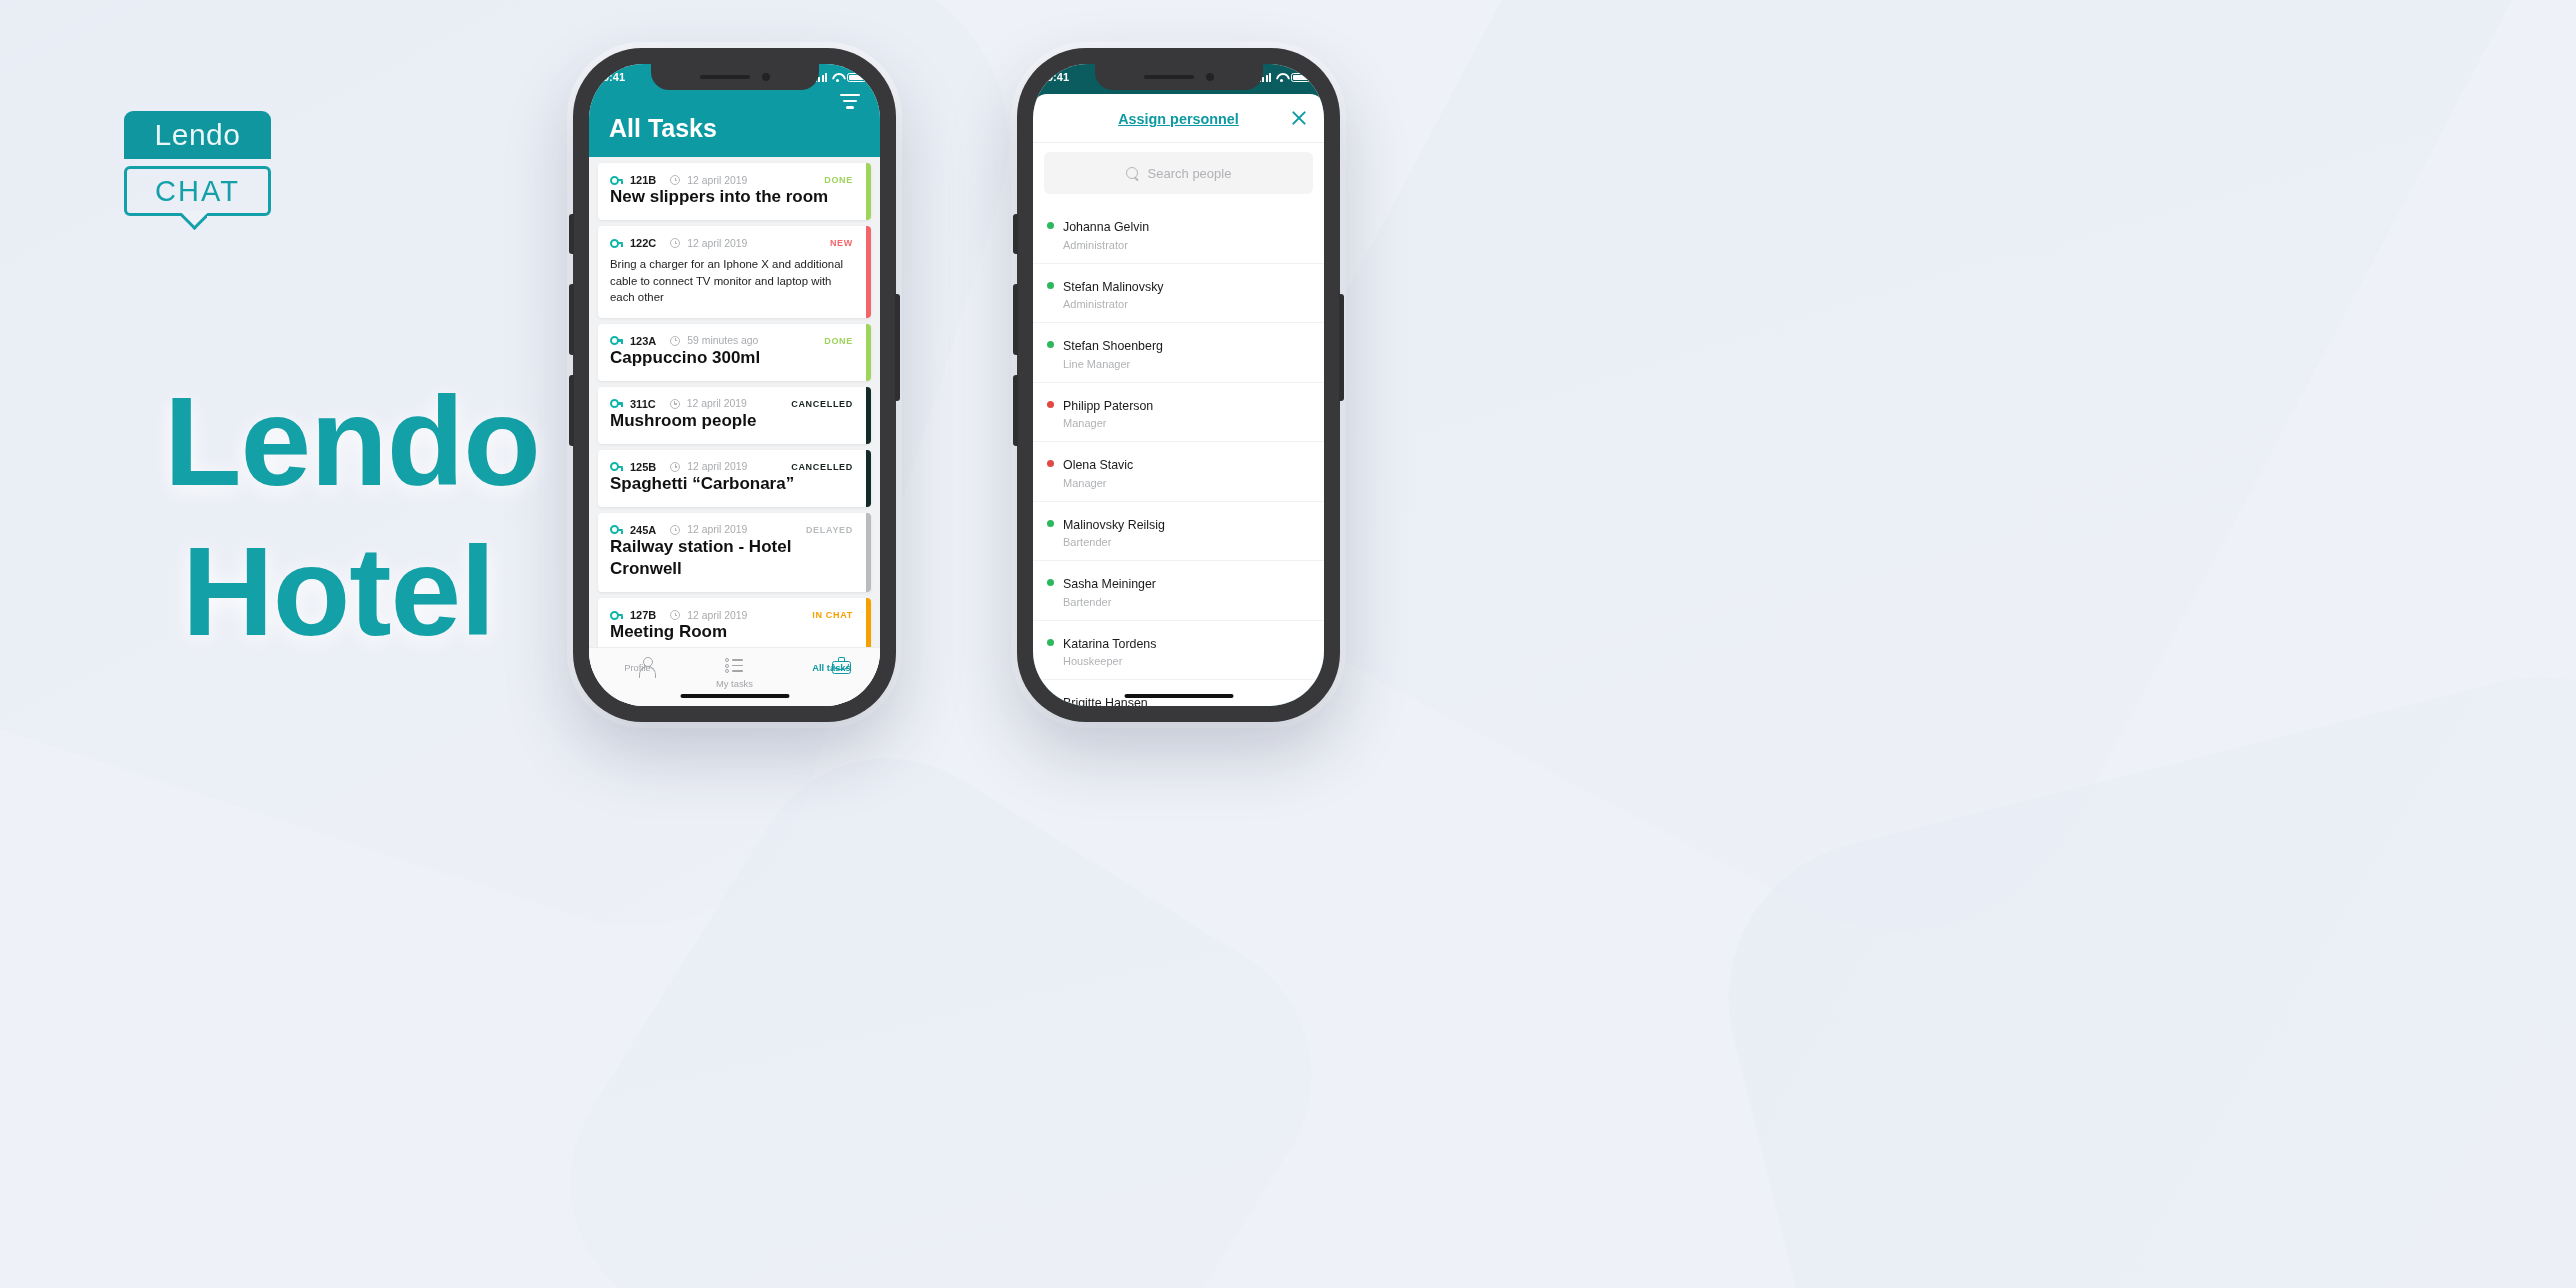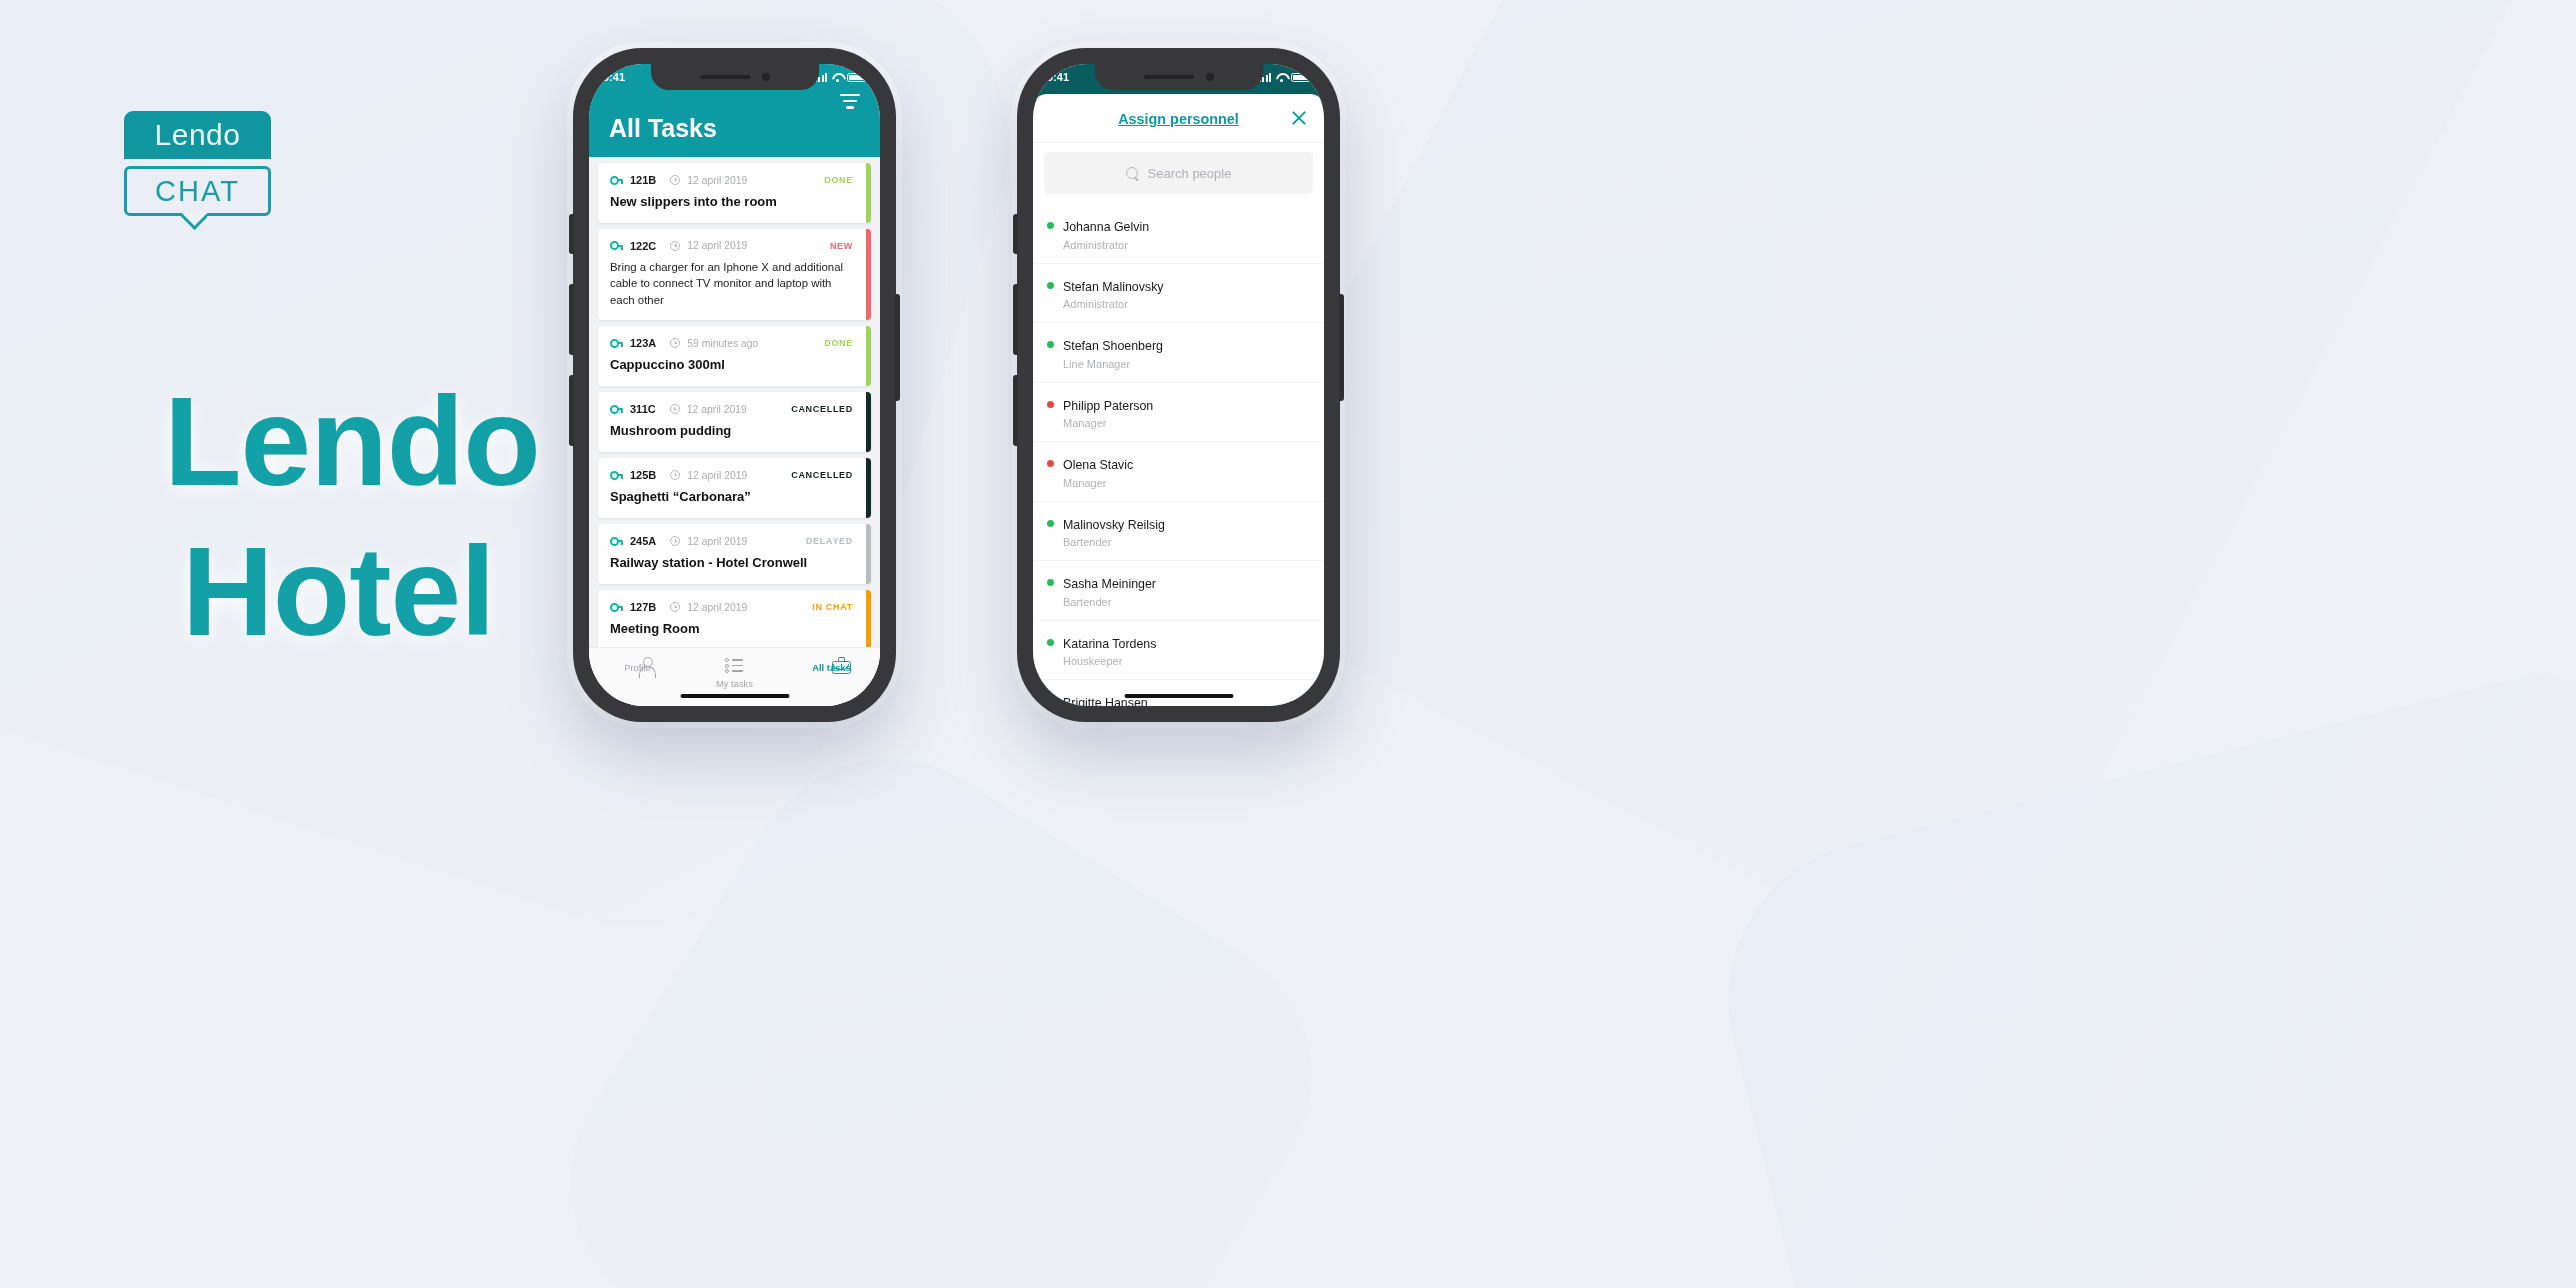--- a/index.html
+++ b/index.html
@@ -161,21 +161,21 @@
   .task-room { font-size: 11px; font-weight: 700; color: #1a1a1a; }
   .clock-icon { width: 10px; height: 10px; border: 1.3px solid #b6b8bb;
     border-radius: 50%; position: relative; flex: none; margin-left: 7px; }
   .clock-icon:before{ content:""; position:absolute; left:3.4px; top:1.6px;
     width:1.2px; height:3.1px; background:#b6b8bb; }
   .clock-icon:after{ content:""; position:absolute; left:3.4px; top:3.6px;
     width:2.6px; height:1.2px; background:#b6b8bb; }
   .task-date { font-size: 10.4px; color: #a9abae; }
   .task-status { margin-left: auto; font-size: 9px; font-weight: 700;
                  letter-spacing: 0.7px; padding-right: 6px; }
-  .task-title { margin-top: 8px; font-size: 13px; font-weight: 700; color: #111;
+  .task-title { font-size: 17px; font-weight: 700; color: #111;
                 line-height: 1.3; }
   .task-title.desc { font-weight: 400; font-size: 11.4px; color: #222;
                      line-height: 1.45; margin-top: 7px; }
 
   
   .tabbar {
     position: absolute; left: 0; right: 0; bottom: 0; height: 59px;
     background: #fafafa; border-top: 1px solid #ececec; z-index: 6;
     display: flex; align-items: flex-start; padding-top: 9px;
   }
@@ -356,21 +356,21 @@
             <span class="key-icon">
               <span class="kcirc"></span>
               <span class="kshaft"></span>
               <span class="knotch"></span>
             </span>
             <span class="task-room">311C</span>
             <span class="clock-icon"></span>
             <span class="task-date">12 april 2019</span>
             <span class="task-status" style="color:#14211f">CANCELLED</span>
           </div>
-          <div class="task-title">Mushroom pudding</div>
+          <div class="task-title">Mushroom people</div>
         </div>
         <div class="task-card">
           <div class="task-bar" style="background:#122a28"></div>
           <div class="task-meta">
             <span class="key-icon">
               <span class="kcirc"></span>
               <span class="kshaft"></span>
               <span class="knotch"></span>
             </span>
             <span class="task-room">125B</span>

